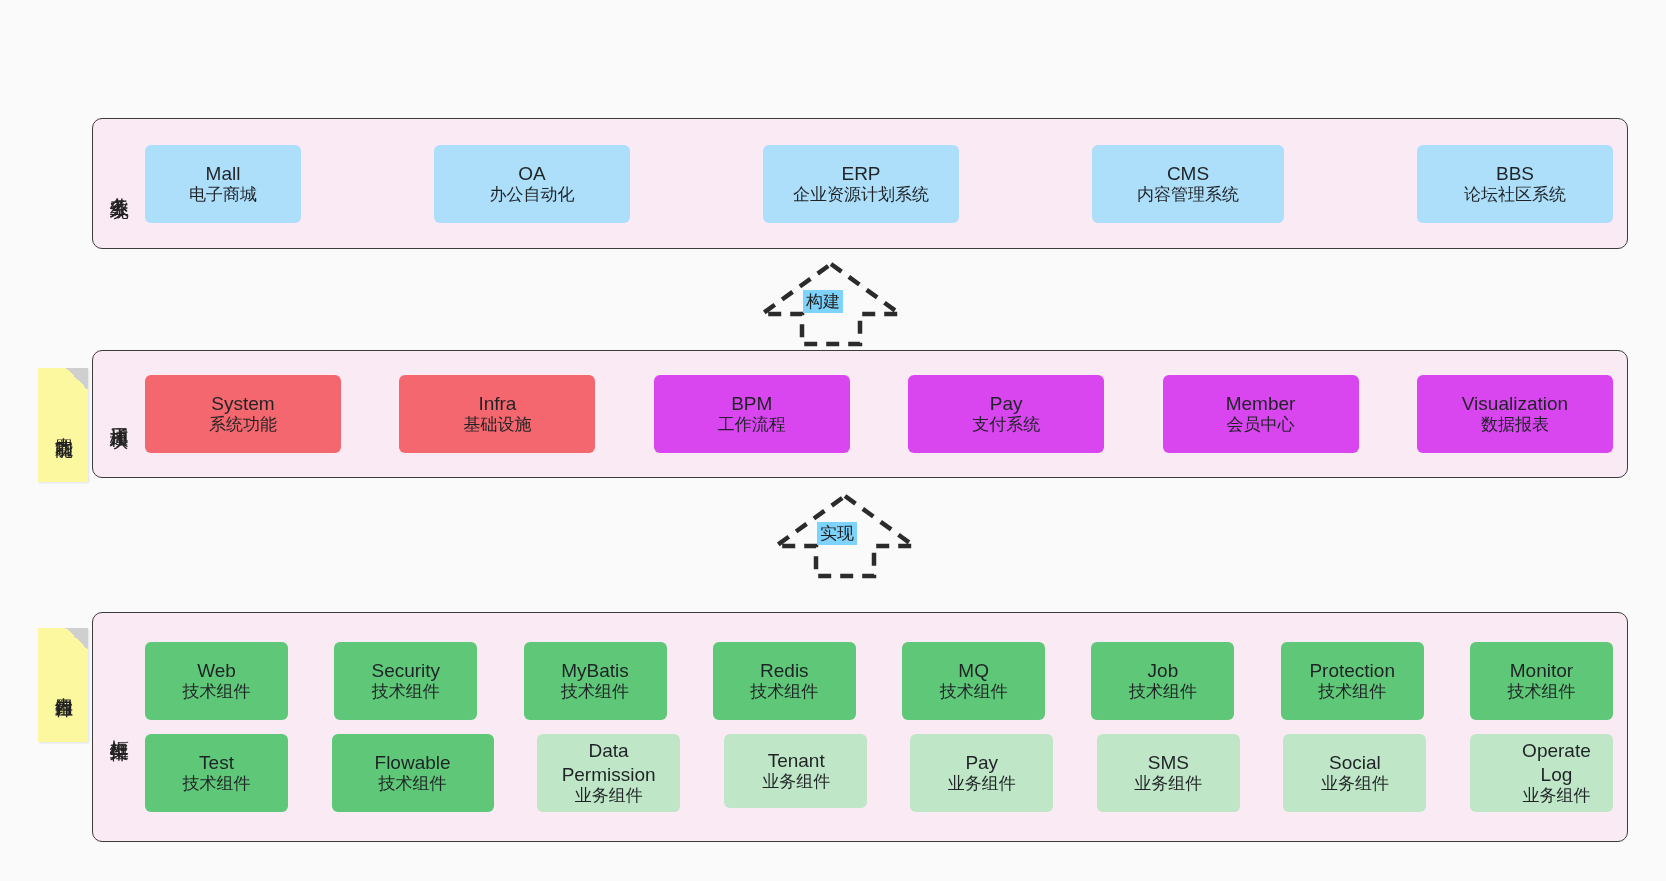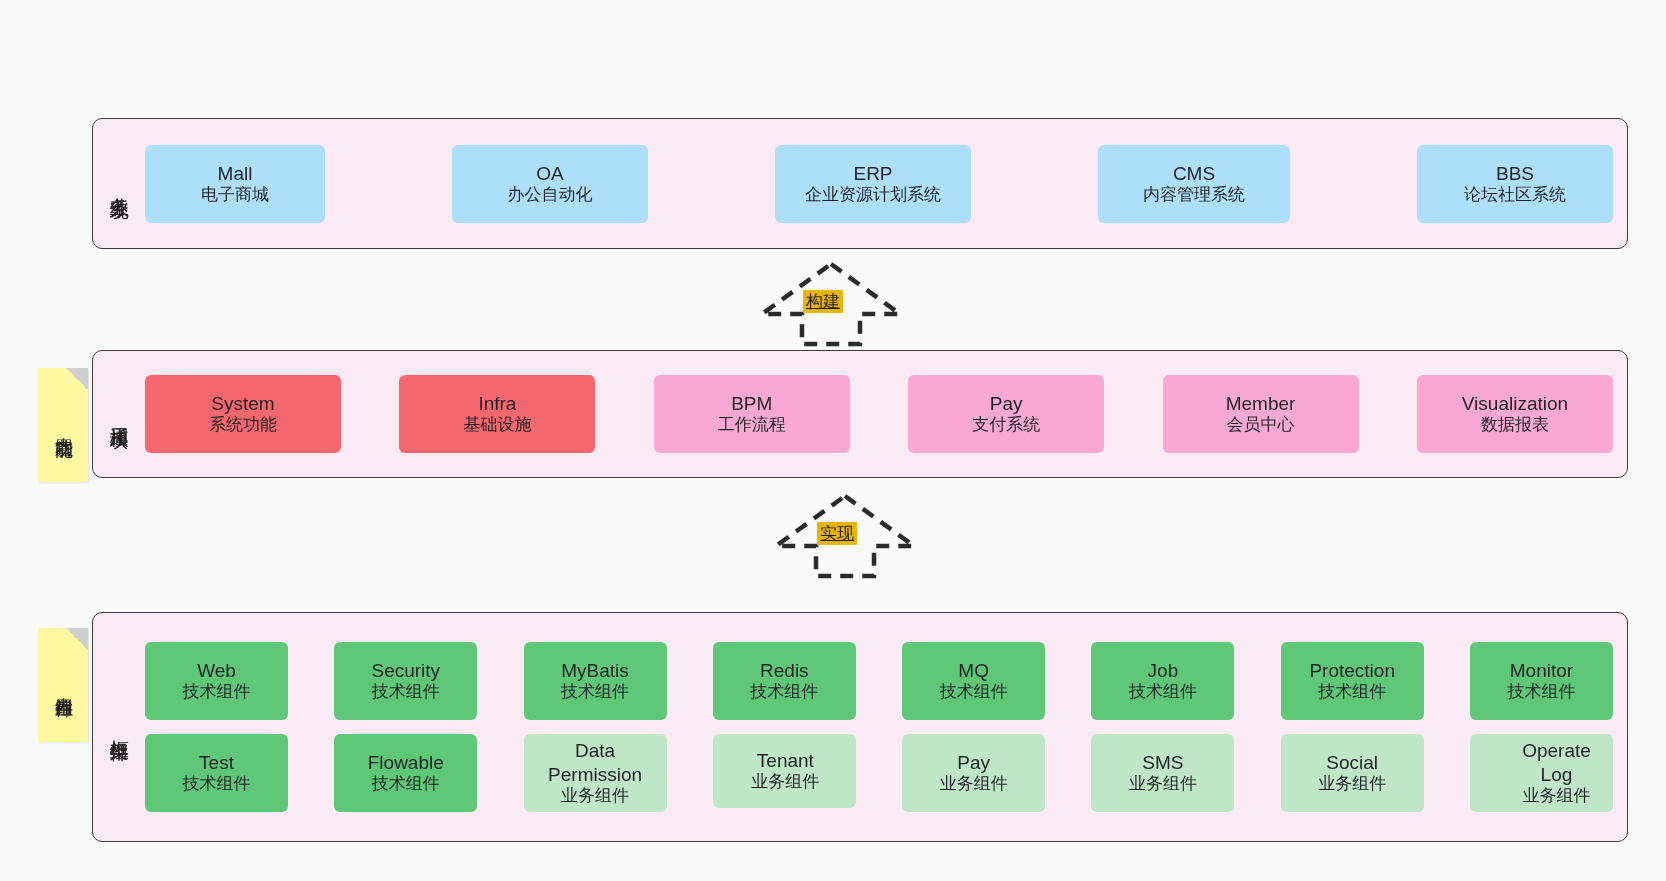--- a/index.html
+++ b/index.html
@@ -65,21 +65,21 @@
     color: #1f2326;
     line-height: 1.22;
     padding: 4px 6px;
     user-select: none;
   }
   .card .en { font-size: 19px; }
   .card .cn { font-size: 17px; }
 
   .blue    { background: #addffb; }
   .red     { background: #f4676e; }
-  .pink    { background: #f9a8d4; }
+  .pink    { background: #d946ef; }
   .green   { background: #5fc878; }
   .lgreen  { background: #bfe6c6; }
 
   
   .sticky {
     position: absolute;
     background: #fcf8a0;
     display: flex;
     align-items: center;
     justify-content: center;
@@ -100,37 +100,36 @@
     width: 22px; height: 22px;
     background: linear-gradient(225deg, #cfcfcf 0 50%, transparent 50% 100%);
   }
 
   
   .arrow-wrap { position: absolute; }
   .arrow-label {
     position: absolute;
     font-size: 17px;
     color: #222;
-    background: #eab308;
+    background: #7dd3fc;
     padding: 0 3px;
     white-space: nowrap;
     user-select: none;
-    text-decoration: underline;
   }
 </style>
 </head>
 <body>
 
 <div id="canvas">
 
   <div class="layer" id="layer-business" style="left:92px; top:118px; width:1536px; height:131px;">
     <div class="layer-title">业务系统</div>
     <div class="layer-body">
       <div class="row" id="business-row">
-          <div class="card blue" style="width: 180px; height: 78px;">
+          <div class="card blue" style="width: 156px; height: 78px;">
             <div class="en">Mall</div>
             <div class="cn">电子商城</div>
           </div>
           <div class="card blue" style="width: 196px; height: 78px;">
             <div class="en">OA</div>
             <div class="cn">办公自动化</div>
           </div>
           <div class="card blue" style="width: 196px; height: 78px;">
             <div class="en">ERP</div>
             <div class="cn">企业资源计划系统</div>
@@ -236,21 +235,21 @@
           <div class="card green" style="width: 143px; height: 78px;">
             <div class="en">Monitor</div>
             <div class="cn">技术组件</div>
           </div>
         </div>
       <div class="row" id="framework-row2">
           <div class="card green" style="width: 143px; height: 78px;">
             <div class="en">Test</div>
             <div class="cn">技术组件</div>
           </div>
-          <div class="card green" style="width: 143px; height: 78px;">
+          <div class="card green" style="width: 162px; height: 78px;">
             <div class="en">Flowable</div>
             <div class="cn">技术组件</div>
           </div>
           <div class="card lgreen" style="width: 143px; height: 78px;">
             <div class="en">Data Permission</div>
             <div class="cn">业务组件</div>
           </div>
           <div class="card lgreen" style="width: 143px; height: 74px; padding-left: 8px;">
             <div class="en">Tenant</div>
             <div class="cn">业务组件</div>

